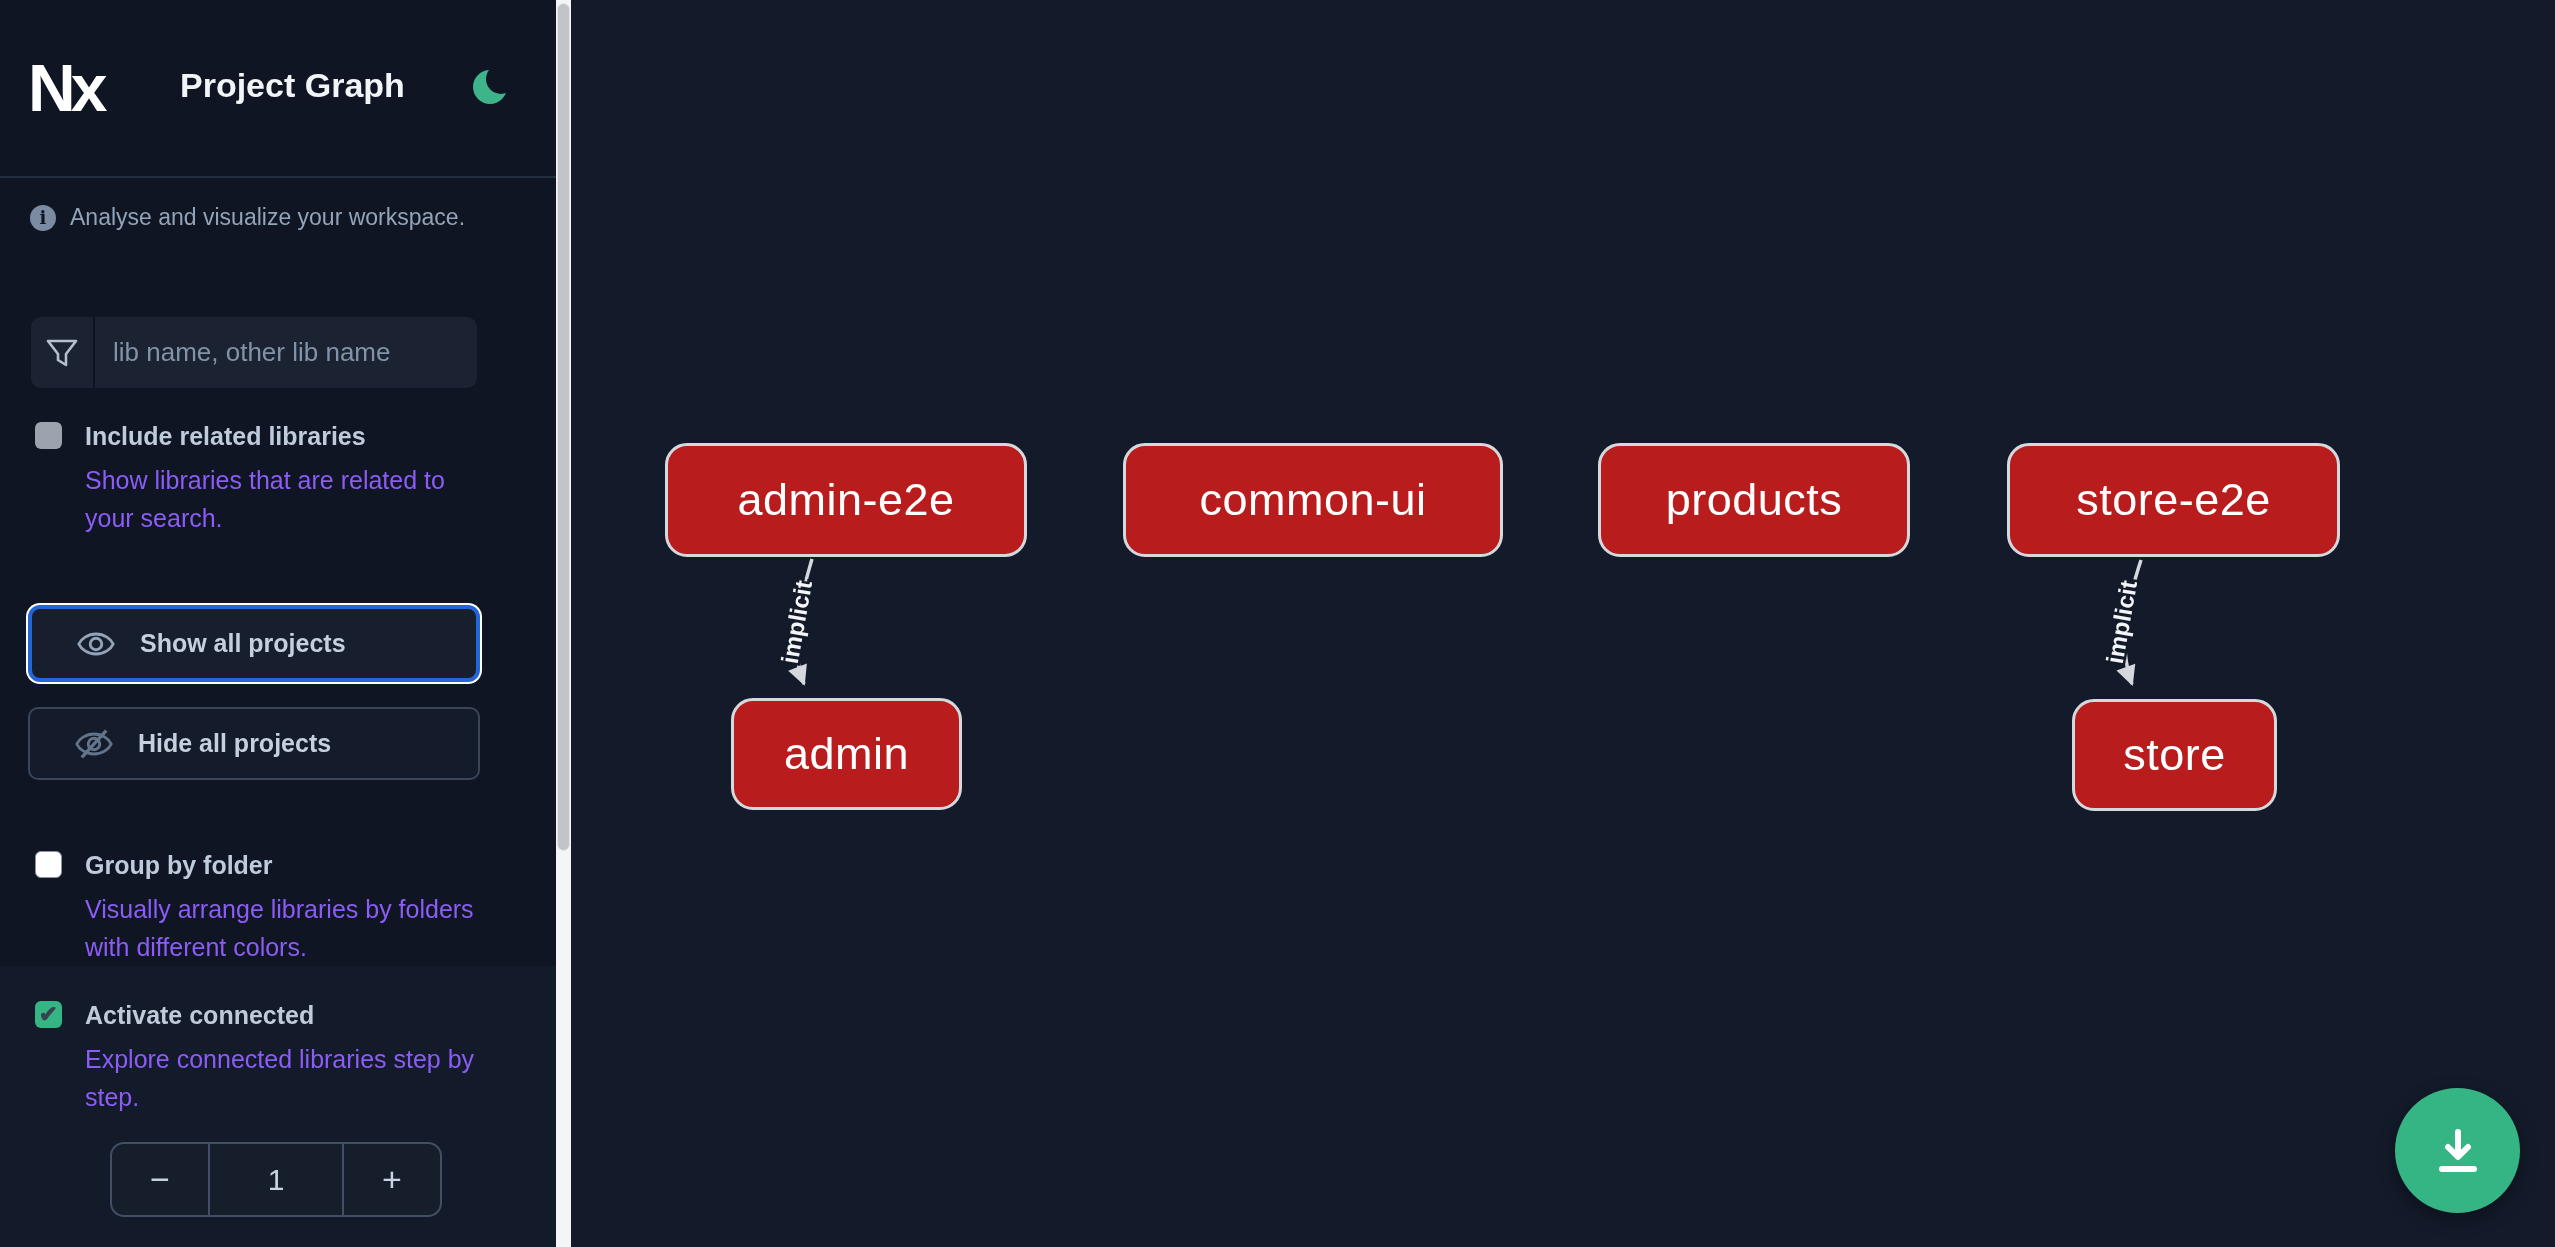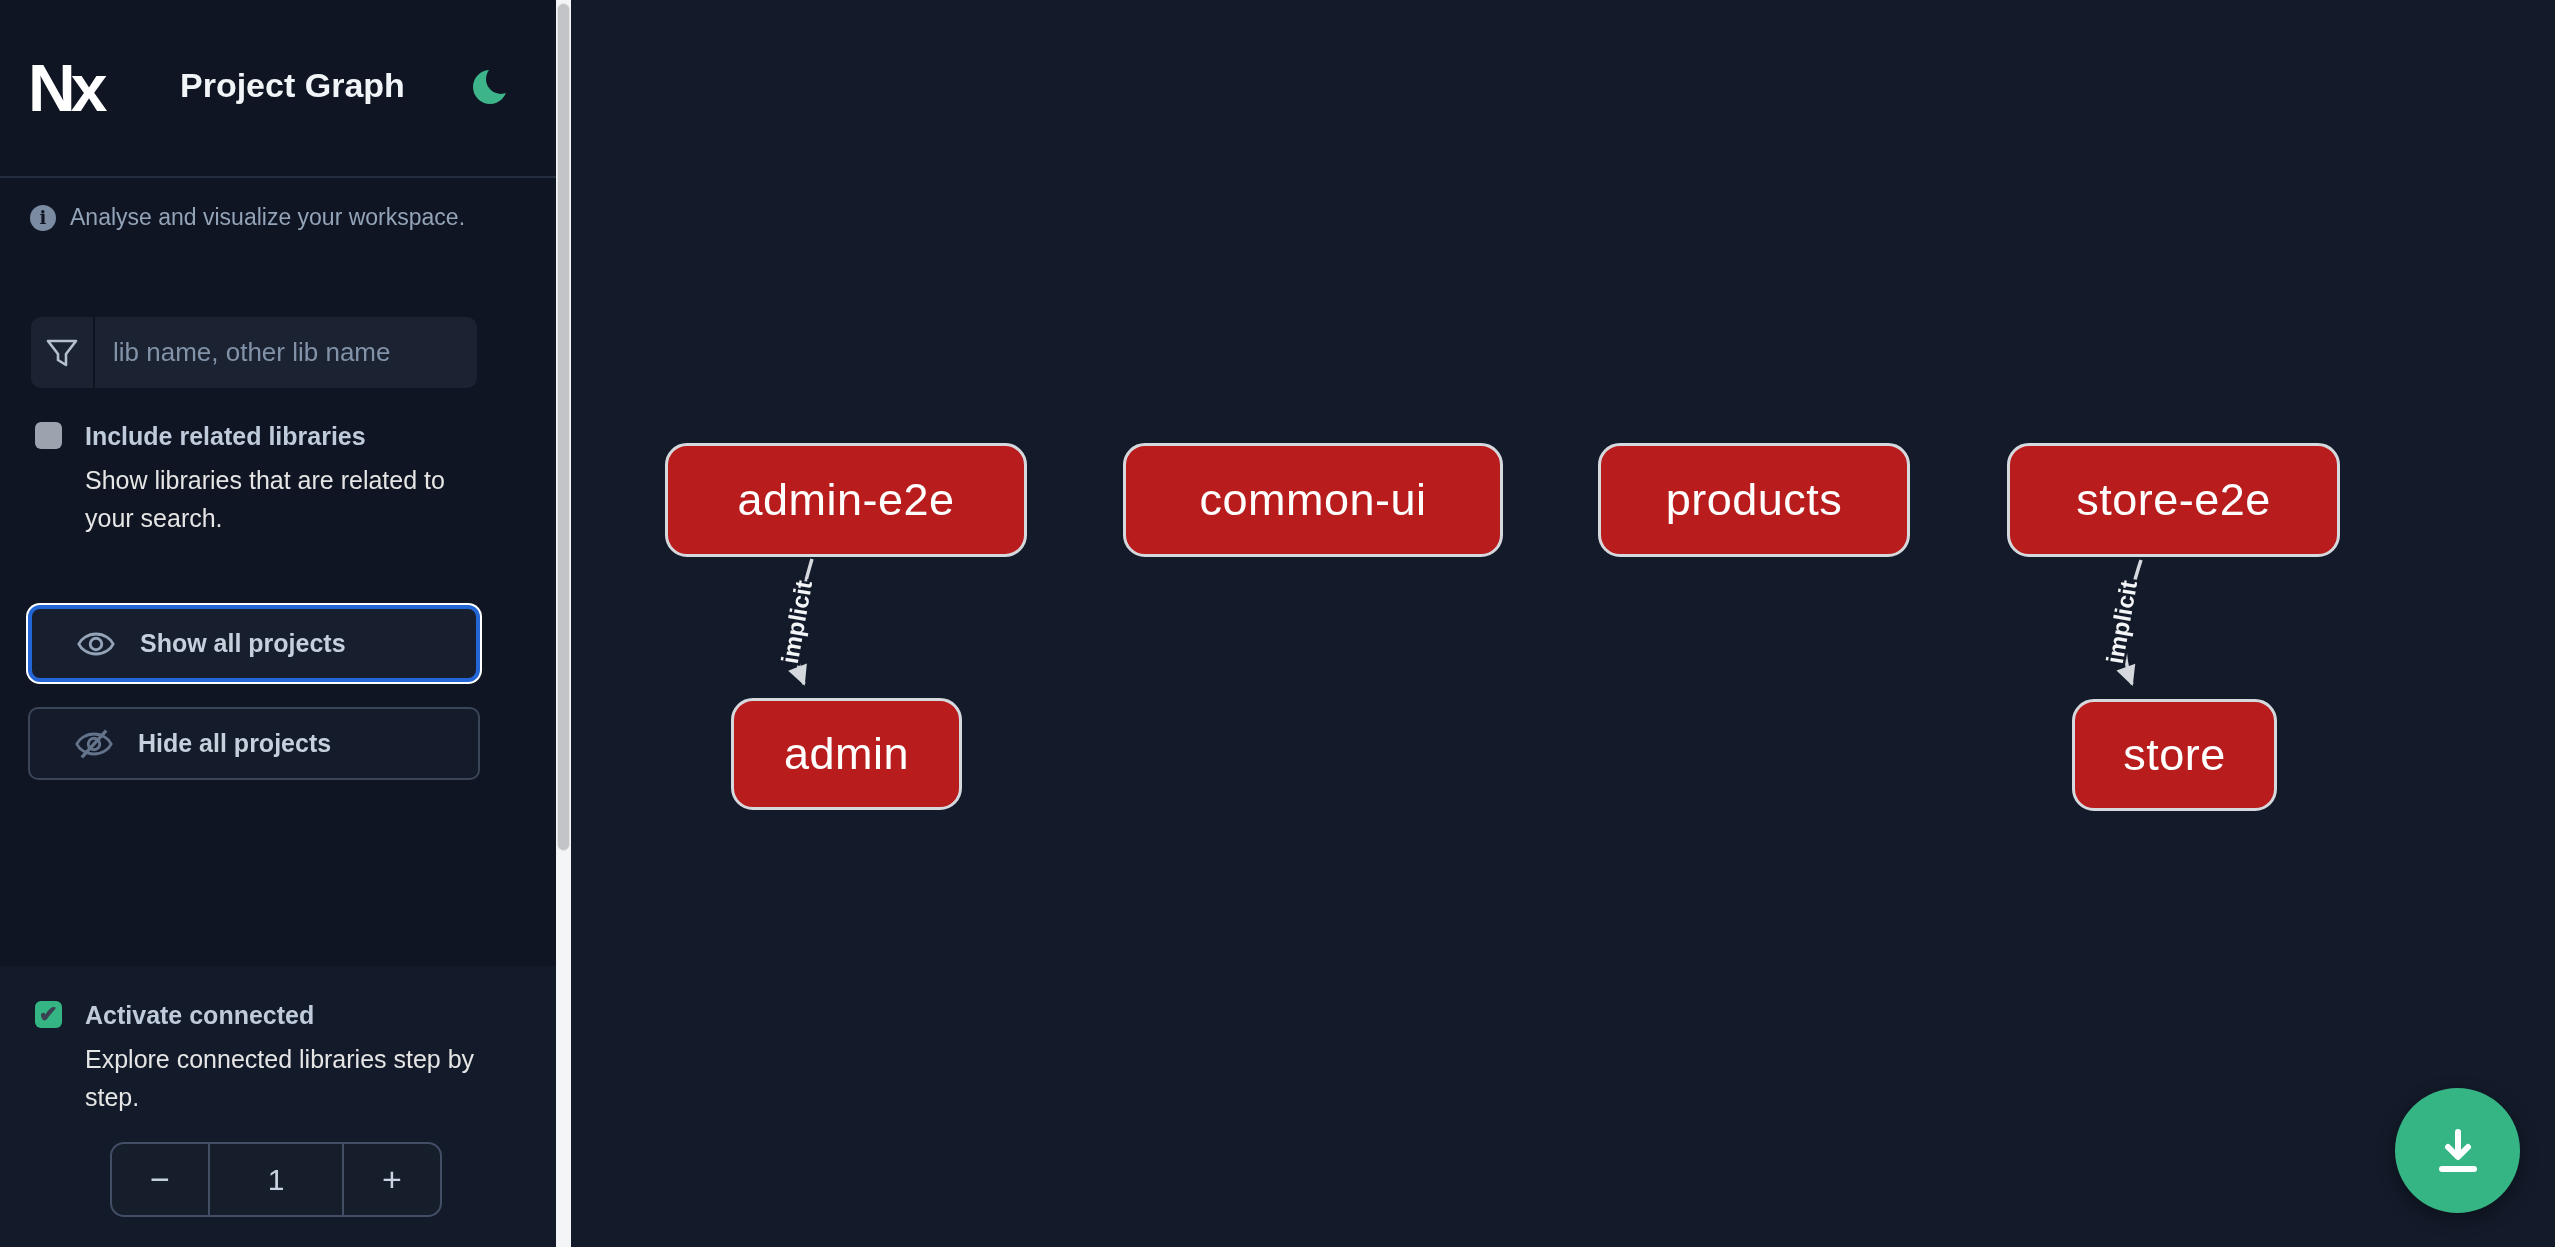--- a/index.html
+++ b/index.html
@@ -33,21 +33,21 @@
   .search-input::placeholder { color:#8292a8; opacity:1; }
 
   .option { position:absolute; left:28px; width:452px;margin-left:7px; }
   .opt-1 { top:420px; } .opt-2 { top:849px; } .opt-3 { top:999px; }
   .checkbox { position:absolute; left:0; top:2px; width:27px; height:27px; border-radius:6px; cursor:pointer; }
   .cb-gray  { background:#9ca3af; }
   .cb-white { background:#ffffff; border:1px solid #8b93a1; }
   .cb-green { background:#35b584; color:#3a4150; font-size:23px; font-weight:800;
               display:flex; align-items:center; justify-content:center; }
   .opt-label { display:block; margin-left:50px; color:#bfcbdb; font-size:25px; font-weight:700; line-height:32px; cursor:pointer; }
-  .opt-desc  { display:block; margin-left:50px; margin-top:9px; width:402px; color:#e5e5e5;
+  .opt-desc  { display:block; margin-left:50px; margin-top:9px; width:402px; color:#8b5cf6;
                font-size:25px; line-height:38px; }
 
   .side-btn { position:absolute; left:28px; width:452px; display:flex; align-items:center;
               gap:24px; padding-left:44px; cursor:pointer; font-family:"Liberation Sans", sans-serif; }
   .btn-show { top:605px; height:77px; background:#171f2f; border:4px solid #2566d6; border-radius:12px;
               box-shadow:0 0 0 2px #ffffff; }
   .btn-hide { top:707px; height:73px; background:#141b2a; border:2px solid #3a4557; border-radius:10px; }
   .side-btn span { color:#c6d0dd; font-size:25px; font-weight:700; }
 
   .stepper { position:absolute; left:110px; top:1142px; width:332px; height:75px; display:flex;
@@ -128,20 +128,25 @@
 
   <div class="side-btn btn-hide">
     <svg width="40" height="40" viewBox="0 0 36 36" fill="none">
       <path d="M18 9 C10.5 9 4.5 13.5 2.5 18 C4.5 22.5 10.5 27 18 27 C25.5 27 31.5 22.5 33.5 18 C31.5 13.5 25.5 9 18 9 Z" stroke="#64748b" stroke-width="2.6" stroke-linejoin="round"></path>
       <circle cx="18" cy="18" r="5.2" stroke="#64748b" stroke-width="2.6"></circle>
       <line x1="7" y1="30" x2="29" y2="6" stroke="#64748b" stroke-width="3"></line>
     </svg>
     <span>Hide all projects</span>
   </div>
 
+  <div class="option opt-2">
+    <div class="checkbox cb-white"></div>
+    <span class="opt-label">Group by folder</span>
+    <span class="opt-desc">Visually arrange libraries by folders with different colors.</span>
+  </div>
 
   <div class="option opt-3">
     <div class="checkbox cb-green">✔</div>
     <span class="opt-label">Activate connected</span>
     <span class="opt-desc">Explore connected libraries step by step.</span>
   </div>
 
   <div class="stepper">
     <button class="step-btn">−</button>
     <div class="step-value">1</div>

